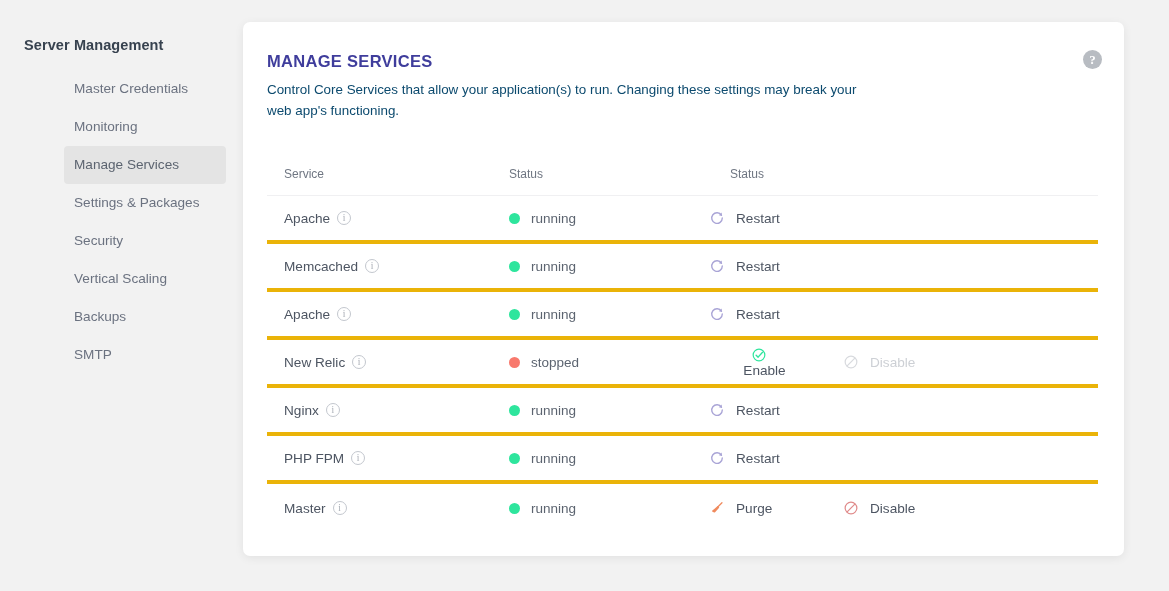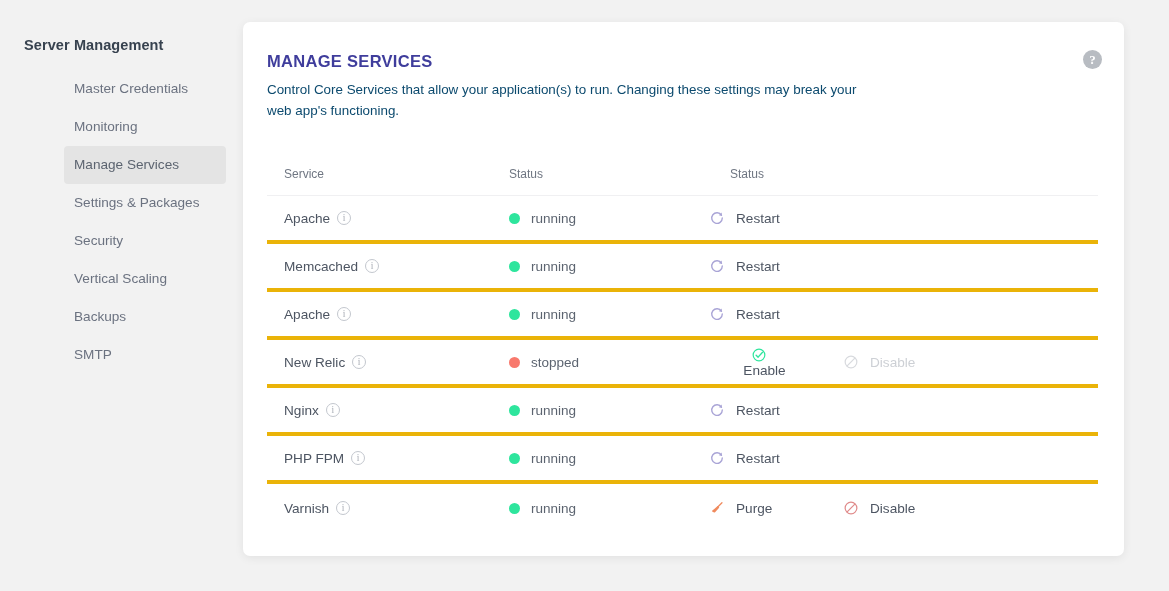--- a/index.html
+++ b/index.html
@@ -341,21 +341,21 @@
               <svg viewBox="0 0 20 20" class="act-icon">
                 <path d="M15.6 6.6A6.6 6.6 0 1 0 16.6 10" fill="none" stroke="#a9a4d6" stroke-width="1.7" stroke-linecap="round"></path>
                 <path d="M15.9 3.2 L16.1 7.2 L12.2 6.5 Z" fill="#a9a4d6"></path>
               </svg>
               <span class="act-label">Restart</span>
             </div>
           </div>
         </div>
         <div class="row">
           <div class="col-service">
-            <span class="service-name">Varnish</span>
+            <span class="service-name">Master</span>
             <span class="info-icon"></span>
           </div>
           <div class="col-status">
             <span class="dot running"></span>
             <span class="status-text">running</span>
           </div>
           <div class="col-control">
             <div class="action ctl-purge">
               <svg viewBox="0 0 20 20" class="act-icon">
                 <path d="M16.2 3.4 L10.6 9.0" stroke="#f08a5d" stroke-width="1.6" stroke-linecap="round"></path>

